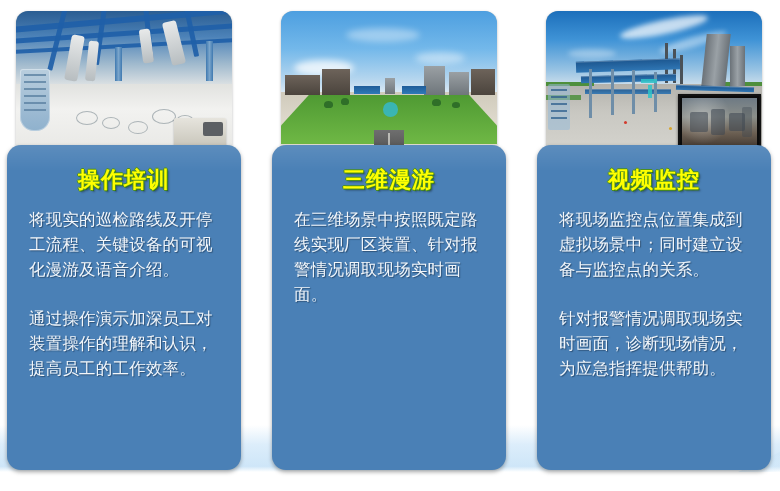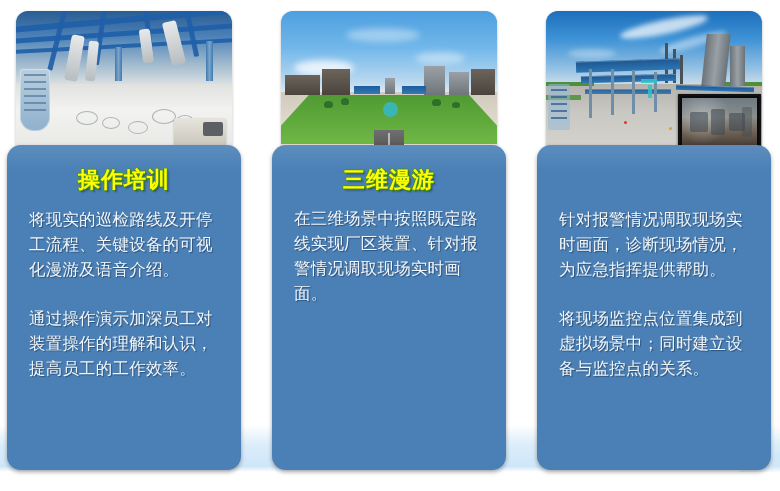--- a/index.html
+++ b/index.html
@@ -47,21 +47,21 @@
     pointer-events: none;
   }
 
   .panel {
     position: absolute;
     top: 11px;
     width: 276px;
     height: 459px;
   }
   .panel-1 { left: 7px; }
-  .panel-2 { left: 272px; font-family: Liberation Mono, monospace; }
+  .panel-2 { left: 272px; }
   .panel-3 { left: 537px; }
 
   
   .thumb {
     position: absolute;
     left: 9px;
     top: 0;
     width: 216px;
     height: 145px;
     border-radius: 12px;
@@ -369,20 +369,21 @@
               <i style="left:34%"></i>
               <i style="left:50%"></i>
               <i style="left:66%"></i>
           </div>
         </div>
       </div>
     </div>
 
     <div class="card">
       <div class="card-top-sheen"></div>
+      <div class="card-title">视频监控</div>
       <div class="card-body">
+        <p class="para">将现场监控点位置集成到虚拟场景中；同时建立设备与监控点的关系。</p>
         <p class="para">针对报警情况调取现场实时画面，诊断现场情况，为应急指挥提供帮助。</p>
-        <p class="para">将现场监控点位置集成到虚拟场景中；同时建立设备与监控点的关系。</p>
       </div>
     </div>
   </div>
 
 </div>
 
 </body></html>

